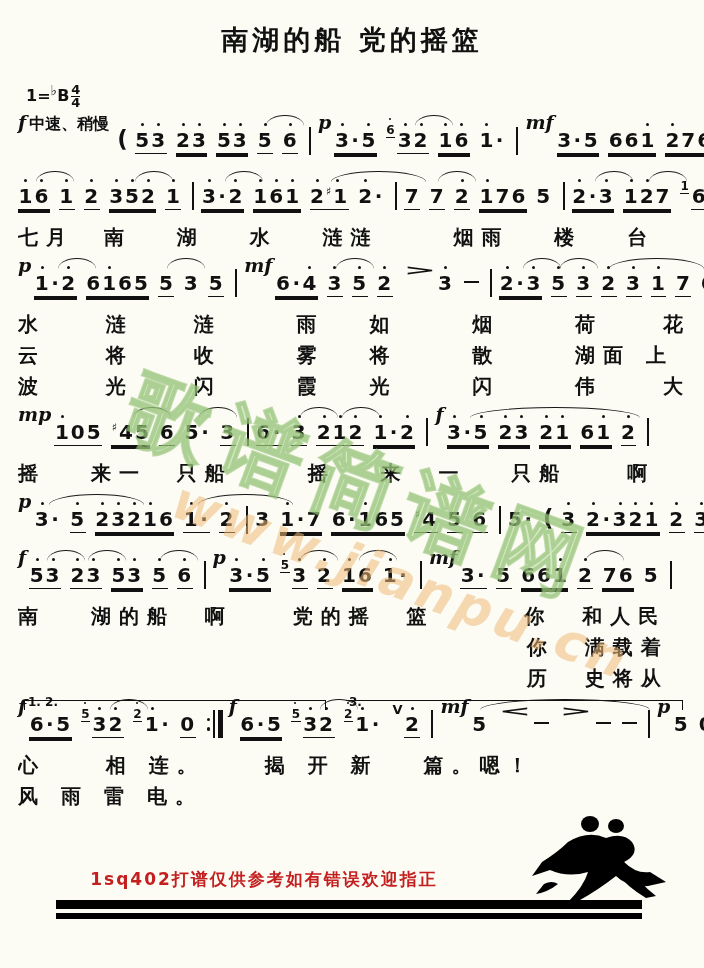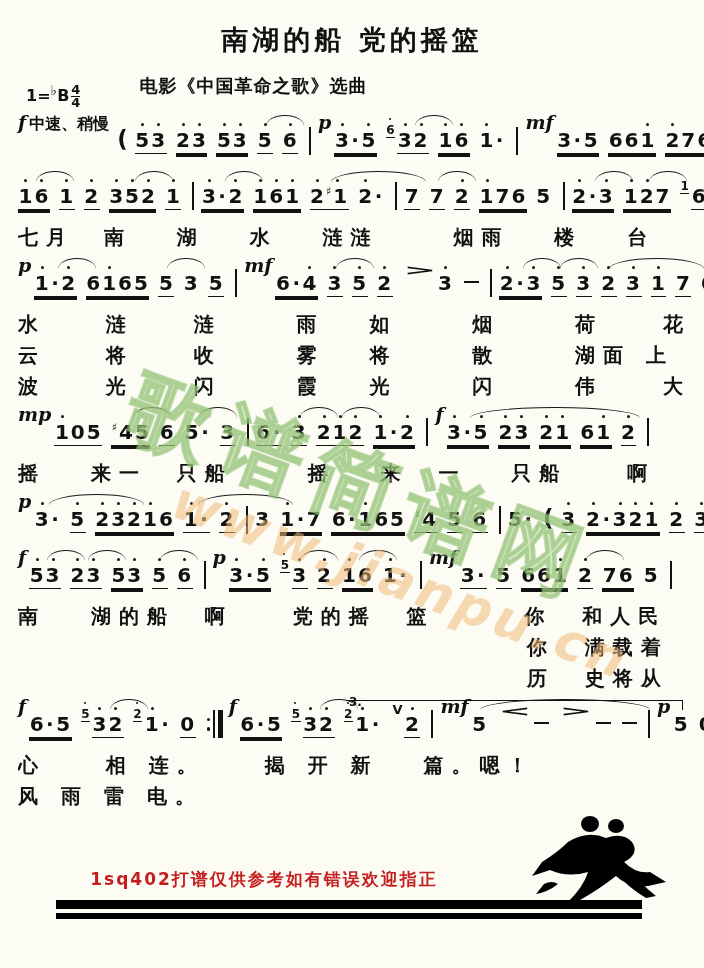--- a/index.html
+++ b/index.html
@@ -77,21 +77,20 @@
   .rule1{position:absolute;top:900px;left:56px;width:586px;height:9px;background:#000;}
   .rule2{position:absolute;top:913px;left:56px;width:586px;height:6px;background:#000;}
 </style>
 </head>
 <body>
 
 <div id="page">
 
   <div class="title">南湖的船 党的摇篮</div>
 
-  <div class="subtitle">电影《中国革命之歌》选曲</div>
 
 
   <div class="keysig">
     <span>1=</span><span class="flat">♭</span><span>B</span><span class="frac">
         <span class="num">4</span>
         <span class="den">4</span>
       </span>
   </div>
 
   <div id="score">
@@ -115,20 +114,23 @@
       <div class="system">
         <div class="notesrow"><span class="dyn">p</span><span class="tok"><span class="d">3<span class="dot" style="top: -5px;"></span></span><span class="ad">·</span><span class="slur" style="width: 95px;"></span></span><span class="tok u1"><span class="d">5<span class="dot" style="top: -5px;"></span></span></span><span class="tok u2"><span class="d">2<span class="dot" style="top: -5px;"></span></span><span class="d">3<span class="dot" style="top: -5px;"></span></span><span class="d">2<span class="dot" style="top: -5px;"></span></span><span class="d">1<span class="dot" style="top: -5px;"></span></span><span class="d">6</span></span><span class="tok u1"><span class="d">1<span class="dot" style="top: -5px;"></span></span><span class="ad">·</span><span class="slur" style="width: 95px;"></span></span><span class="tok u1"><span class="d">2<span class="dot" style="top: -5px;"></span></span></span><span class="bar"></span><span class="tok"><span class="d">3</span></span><span class="tok u2"><span class="d">1<span class="dot" style="top: -5px;"></span></span><span class="ad">·</span><span class="d">7</span></span><span class="tok u2"><span class="d">6</span><span class="ad">·</span><span class="d">1<span class="dot" style="top: -5px;"></span></span><span class="d">6</span><span class="d">5</span></span><span class="tok u1"><span class="d"><span class="sh">♯</span>4</span></span><span class="tok u1"><span class="d">5</span></span><span class="tok u1"><span class="d">6</span></span><span class="bar"></span><span class="tok"><span class="d">5</span><span class="ad">·</span></span><span class="paren">(</span><span class="tok u1"><span class="d">3<span class="dot" style="top: -5px;"></span></span></span><span class="tok u2"><span class="d">2<span class="dot" style="top: -5px;"></span></span><span class="ad">·</span><span class="d">3<span class="dot" style="top: -5px;"></span></span><span class="d">2<span class="dot" style="top: -5px;"></span></span><span class="d">1<span class="dot" style="top: -5px;"></span></span></span><span class="tok u1"><span class="d">2<span class="dot" style="top: -5px;"></span></span></span><span class="tok u1"><span class="d">3<span class="dot" style="top: -5px;"></span></span></span></div>
       </div>
       <div class="system">
         <div class="notesrow"><span class="dyn">f</span><span class="tok u1"><span class="d">5<span class="dot" style="top: -5px;"></span></span><span class="d">3<span class="dot" style="top: -5px;"></span></span><span class="slur" style="width: 38px;"></span></span><span class="tok u1"><span class="d">2<span class="dot" style="top: -5px;"></span></span><span class="d">3<span class="dot" style="top: -5px;"></span></span><span class="slur" style="width: 38px;"></span></span><span class="tok u2"><span class="d">5<span class="dot" style="top: -5px;"></span></span><span class="d">3<span class="dot" style="top: -5px;"></span></span></span><span class="tok u1"><span class="d">5<span class="dot" style="top: -5px;"></span></span><span class="slur" style="width: 38px;"></span></span><span class="tok u1"><span class="d">6<span class="dot" style="top: -5px;"></span></span></span><span class="bar"></span><span class="dyn">p</span><span class="tok u2"><span class="d">3<span class="dot" style="top: -5px;"></span></span><span class="ad">·</span><span class="d">5<span class="dot" style="top: -5px;"></span></span></span><span class="grace"><span class="d">5<span class="dot" style="top: -5px;"></span></span></span><span class="tok u1"><span class="d">3<span class="dot" style="top: -5px;"></span></span><span class="slur" style="width: 38px;"></span></span><span class="tok u1"><span class="d">2<span class="dot" style="top: -5px;"></span></span></span><span class="tok u2"><span class="d">1<span class="dot" style="top: -5px;"></span></span><span class="d">6</span><span class="slur" style="width: 38px;"></span></span><span class="tok"><span class="d">1<span class="dot" style="top: -5px;"></span></span><span class="ad">·</span></span><span class="bar"></span><span class="dyn">mf</span><span class="tok u1"><span class="d">3</span><span class="ad">·</span></span><span class="tok u1"><span class="d">5</span></span><span class="tok u2"><span class="d">6</span><span class="d">6</span><span class="d">1<span class="dot" style="top: -5px;"></span></span></span><span class="tok u1"><span class="d">2<span class="dot" style="top: -5px;"></span></span><span class="slur" style="width: 38px;"></span></span><span class="tok u2"><span class="d">7</span><span class="d">6</span></span><span class="tok"><span class="d">5</span></span><span class="bar"></span></div>
         <div class="lyr">南   湖的船  啊    党的摇  篮      你  和人民  心   相  连</div>
         <div class="lyr">                                  你  满载着  神州大  地</div>
         <div class="lyr">                                  历  史将从  你    这  里</div>
       </div>
       <div class="system">
+        <div class="volta v1">
+          <span>1. 2.</span>
+        </div>
         <div class="volta v2">
           <span>3.</span>
         </div>
         <div class="notesrow"><span class="dyn">f</span><span class="tok u2"><span class="d">6</span><span class="ad">·</span><span class="d">5</span></span><span class="grace"><span class="d">5<span class="dot" style="top: -5px;"></span></span></span><span class="tok u1"><span class="d">3<span class="dot" style="top: -5px;"></span></span><span class="d">2<span class="dot" style="top: -5px;"></span></span><span class="slur" style="width: 38px;"></span></span><span class="grace"><span class="d">2<span class="dot" style="top: -5px;"></span></span></span><span class="tok"><span class="d">1<span class="dot" style="top: -5px;"></span></span><span class="ad">·</span></span><span class="tok u1"><span class="d">0</span></span><span class="rep">
             <span class="dots">
               <i></i>
               <i></i>
             </span>
             <span class="thin"></span>
             <span class="thick"></span>

